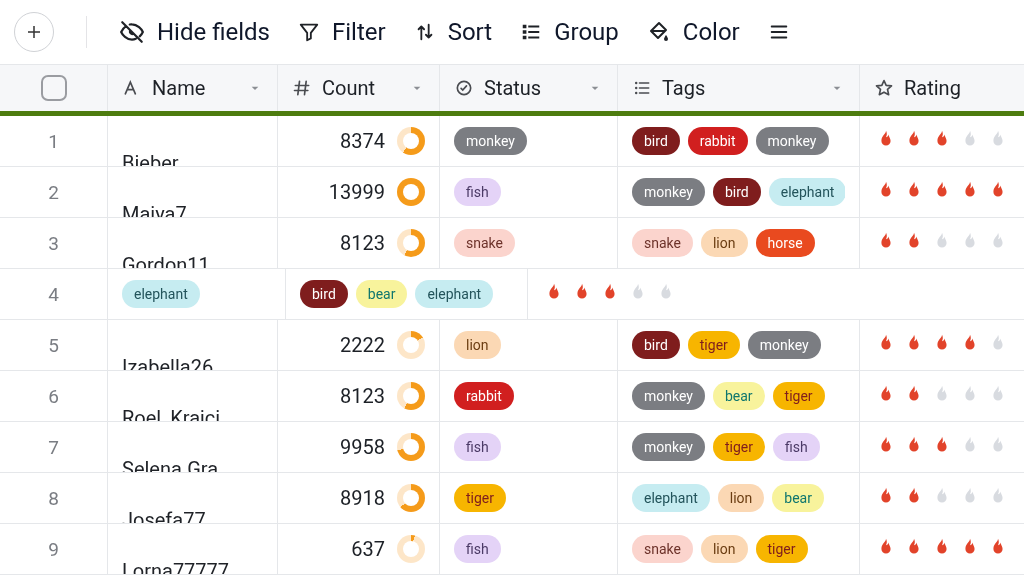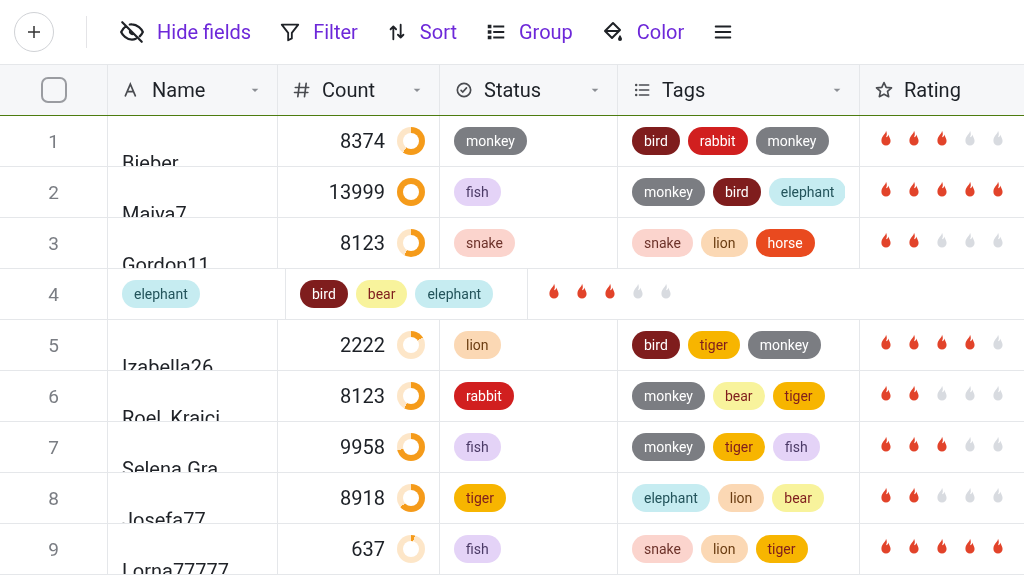--- a/index.html
+++ b/index.html
@@ -27,32 +27,32 @@
     color: #333;
   }
   .tb-divider {
     width: 1px; height: 32px;
     background: #e4e4e7;
     margin: 0 4px 0 4px;
   }
   .tb-item {
     display: flex; align-items: center;
     gap: 12px;
-    font-size: 20px;
-    color: #6d28d9;
+    font-size: 24px;
+    color: #0f172a;
     cursor: pointer;
   }
   .tb-item .ic { color: #1f2227; display:flex; }
   
   .header-row {
     display: flex;
     height: 52px;
     background: #f6f7f9;
     border-top: 1px solid #e5e7ea;
-    border-bottom: 1px solid #4d7c0f;
+    border-bottom: 5px solid #4d7c0f;
   }
   .col {
     display: flex;
     align-items: center;
     border-right: 1px solid #e5e7ea;
     padding: 0 14px;
     font-size: 20px;
     overflow: hidden;
     white-space: nowrap;
   }
@@ -106,21 +106,21 @@
   .pill:last-child { margin-right: 0; }
   .status .pill { margin-right:0; }
   .pill.monkey   { background:#7b7d82; }
   .pill.fish     { background:#e4d3f7; color:#4b3a66; }
   .pill.snake    { background:#fbd4cd; color:#6d322a; }
   .pill.elephant { background:#c6ecf1; color:#23545b; }
   .pill.lion     { background:#fbd8b4; color:#6b3d12; }
   .pill.rabbit   { background:#d11f1f; }
   .pill.tiger    { background:#f7b500; color:#7f1d1d; }
   .pill.bird     { background:#7f1d1d; }
-  .pill.bear     { background:#f8f39c; color:#7f1d1d; }
+  .pill.bear     { background:#f8f39c; color:#0f766e; }
   .pill.horse    { background:#e94a1f; }
   .tags-inner { display:flex; align-items:center; overflow:hidden; }
   
   .flames { display:flex; align-items:center; gap:6px; }
   .flame { width:22px; height:24px; }
   .flame.on path { fill:#e2432a; }
   .flame.off path { fill:#d8dbe0; }
 </style>
 </head>
 <body>

